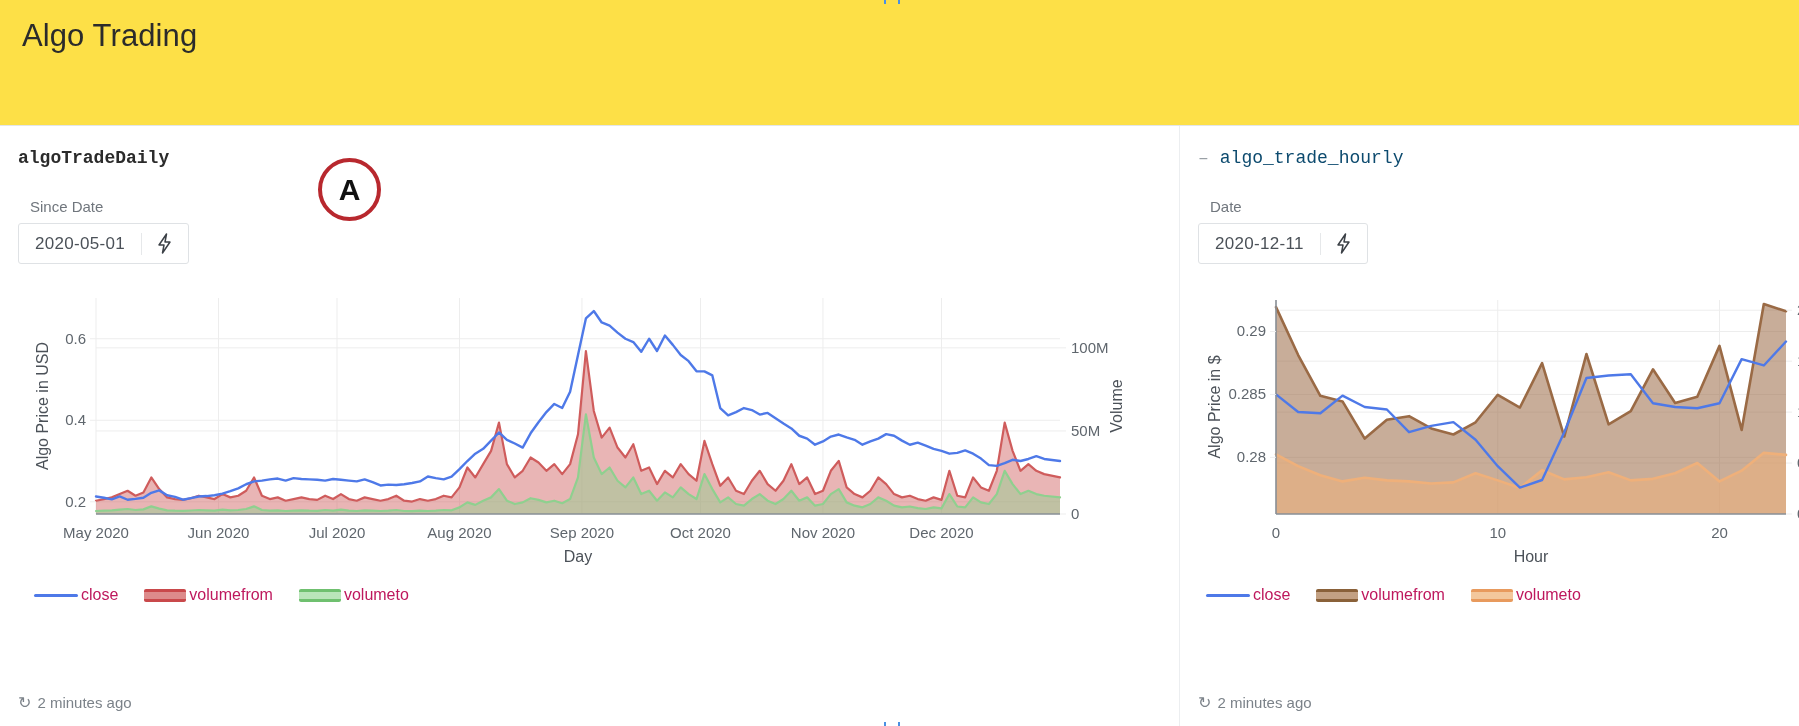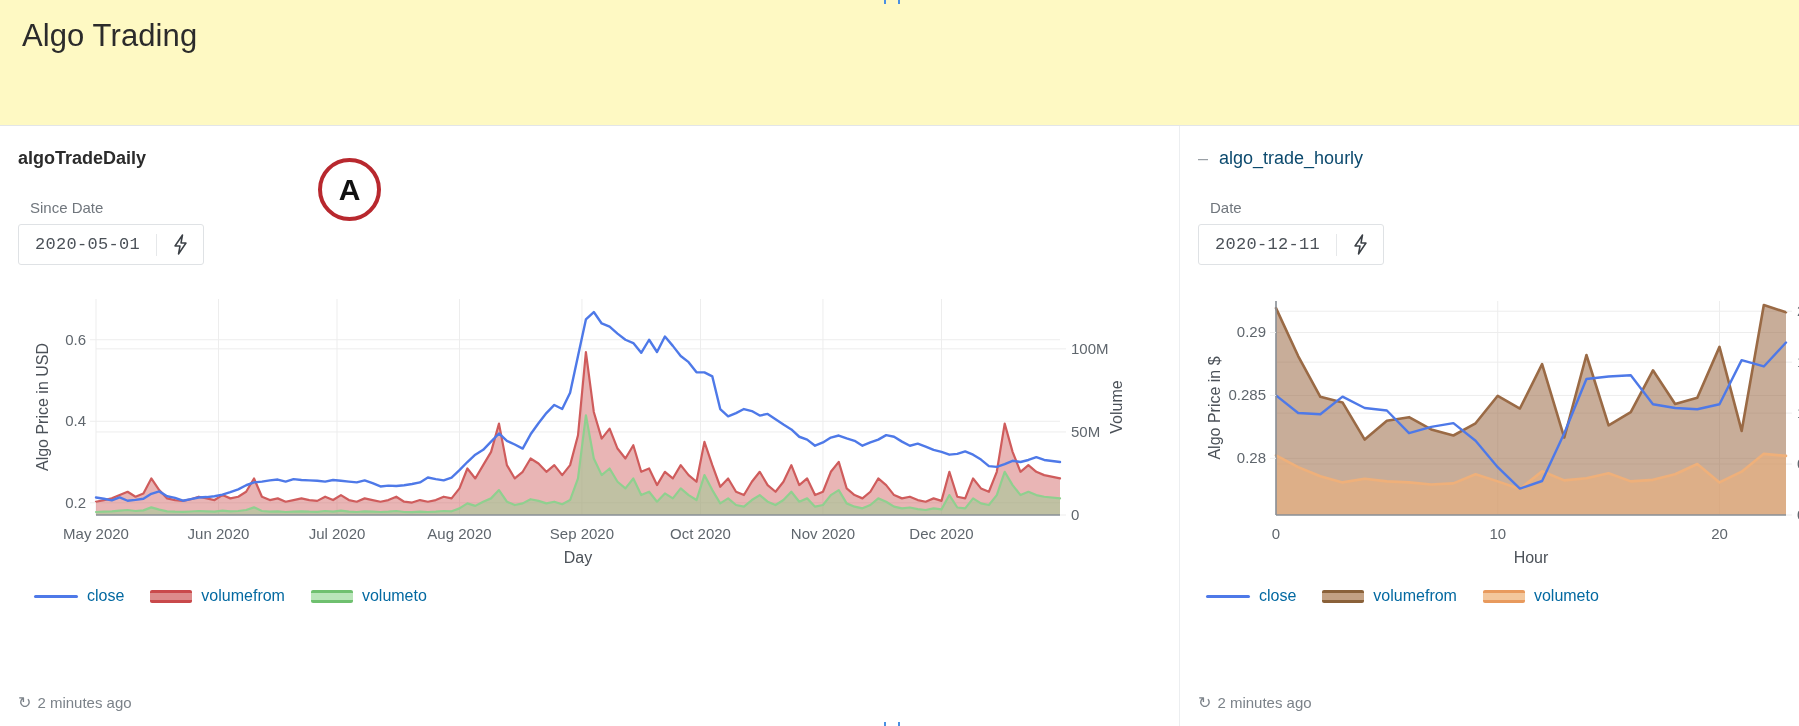--- a/index.html
+++ b/index.html
@@ -8,21 +8,21 @@
     width:1799px; height:726px;
     background:#f1f3f5;
     font-family:"Liberation Sans", sans-serif;
     color:#333;
     overflow:hidden;
     position:relative;
   }
 
   
   .top-header{
-    background:#fef9c3;
+    background:#fde047;
     padding:18px 22px 14px 22px;
     height:126px;
     border-bottom:1px solid #e3e6e8;
     position:relative;
   }
   .app-title{
     font-size:31px;
     font-weight:400;
     color:#2b2b2b;
     margin:0 0 10px 0;
@@ -46,32 +46,32 @@
     background:#fff;
     position:relative;
     padding:22px 18px 0 18px;
   }
   .panel-left{ width:1180px; border-right:1px solid #eceef0; }
   .panel-gap{ width:22px; background:#f1f3f5; }
   .panel-right{ flex:1; }
 
   .panel-title{
     font-size:18px; font-weight:700; color:#2b2b2b; margin:0 0 0 0;
-    display:flex; align-items:baseline; gap:11px;
+    display:flex; align-items:baseline; gap:11px;font-family:Liberation Mono, monospace;
   }
   .panel-title .sub{ font-weight:400; color:#0c4a6e; font-size:18px; }
   .panel-title .dash{ color:#9aa0a6; font-weight:400; }
 
   .field-label{
     font-size:15px; color:#70767d; margin:30px 0 8px 12px;
   }
   .date-input{
     display:inline-flex; align-items:center;
     border:1px solid #dfe2e5; border-radius:3px; background:#fff;
-    height:41px; overflow:hidden;font-family:Liberation Mono, monospace;
+    height:41px; overflow:hidden;
   }
   .date-input .val{
     padding:0 16px; font-size:17px; color:#4b5158; letter-spacing:.3px;
     line-height:41px;
   }
   .date-input .divider{ width:1px; height:22px; background:#e6e8ea; }
   .date-input .bolt{
     width:46px; text-align:center; font-size:18px; color:#3c4147; cursor:pointer;
     display:flex; align-items:center; justify-content:center; height:100%;
   }
@@ -87,21 +87,21 @@
   }
   .annot-a{ left:318px; top:32px; }
 
   
   .chart-wrap{ margin-top:22px; position:relative; }
   .legend{
     display:flex; align-items:center; gap:26px;
     margin-top:6px; padding-left:16px;
   }
   .legend.right-legend{ padding-left:8px; }
-  .legend-item{ display:flex; align-items:center; gap:9px; font-size:16px; color:#0369a1; }
+  .legend-item{ display:flex; align-items:center; gap:3px; font-size:16px; color:#be185d; }
   .swatch-line{ width:44px; height:3px; border-radius:2px; }
   .swatch-box{ width:42px; height:13px; border-radius:2px; }
 
   .footer-note{
     position:absolute; bottom:14px; left:18px;
     font-size:15px; color:#7b8289; display:flex; align-items:center; gap:6px;
   }
   .refresh-icon{ font-size:16px; display:inline-block; transform:rotate(0deg); }
 
   svg text{ font-family:"Liberation Sans", sans-serif; }

